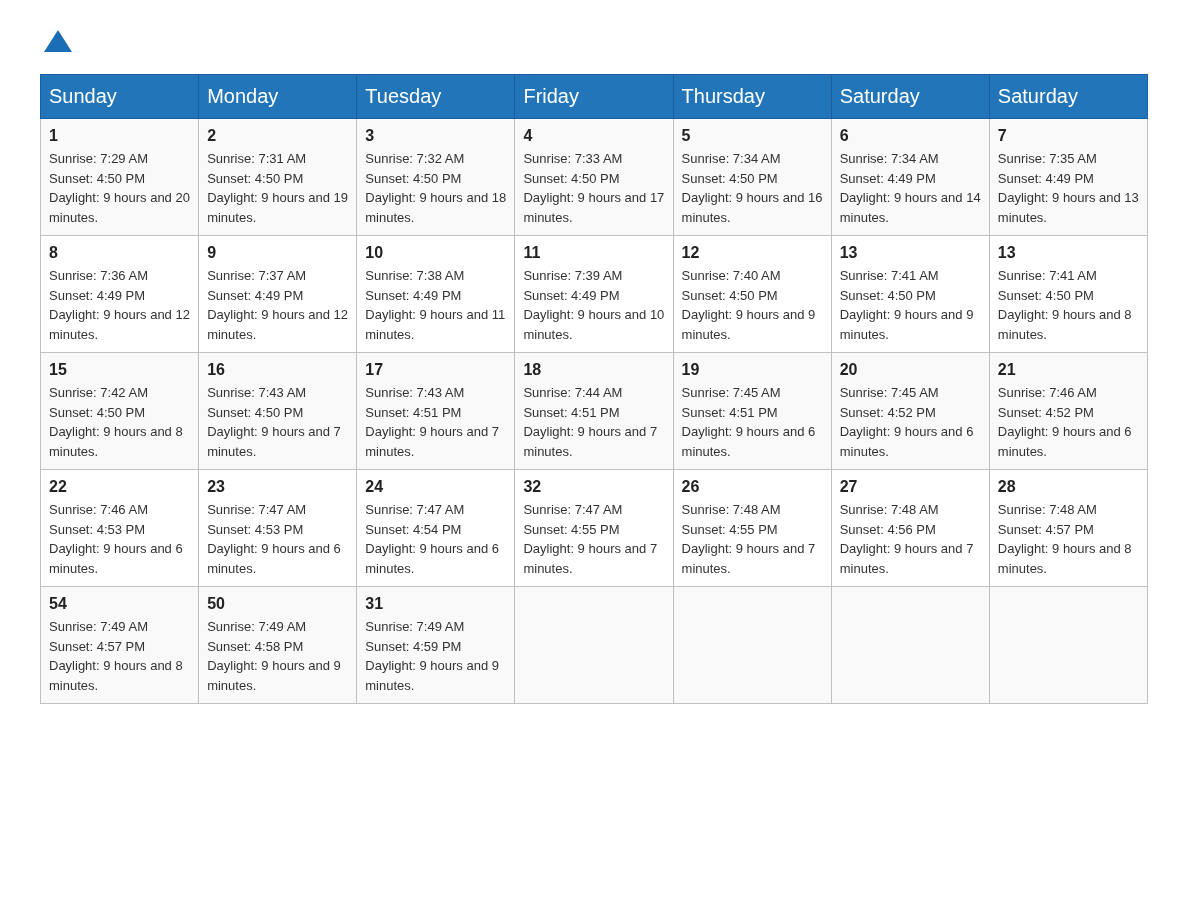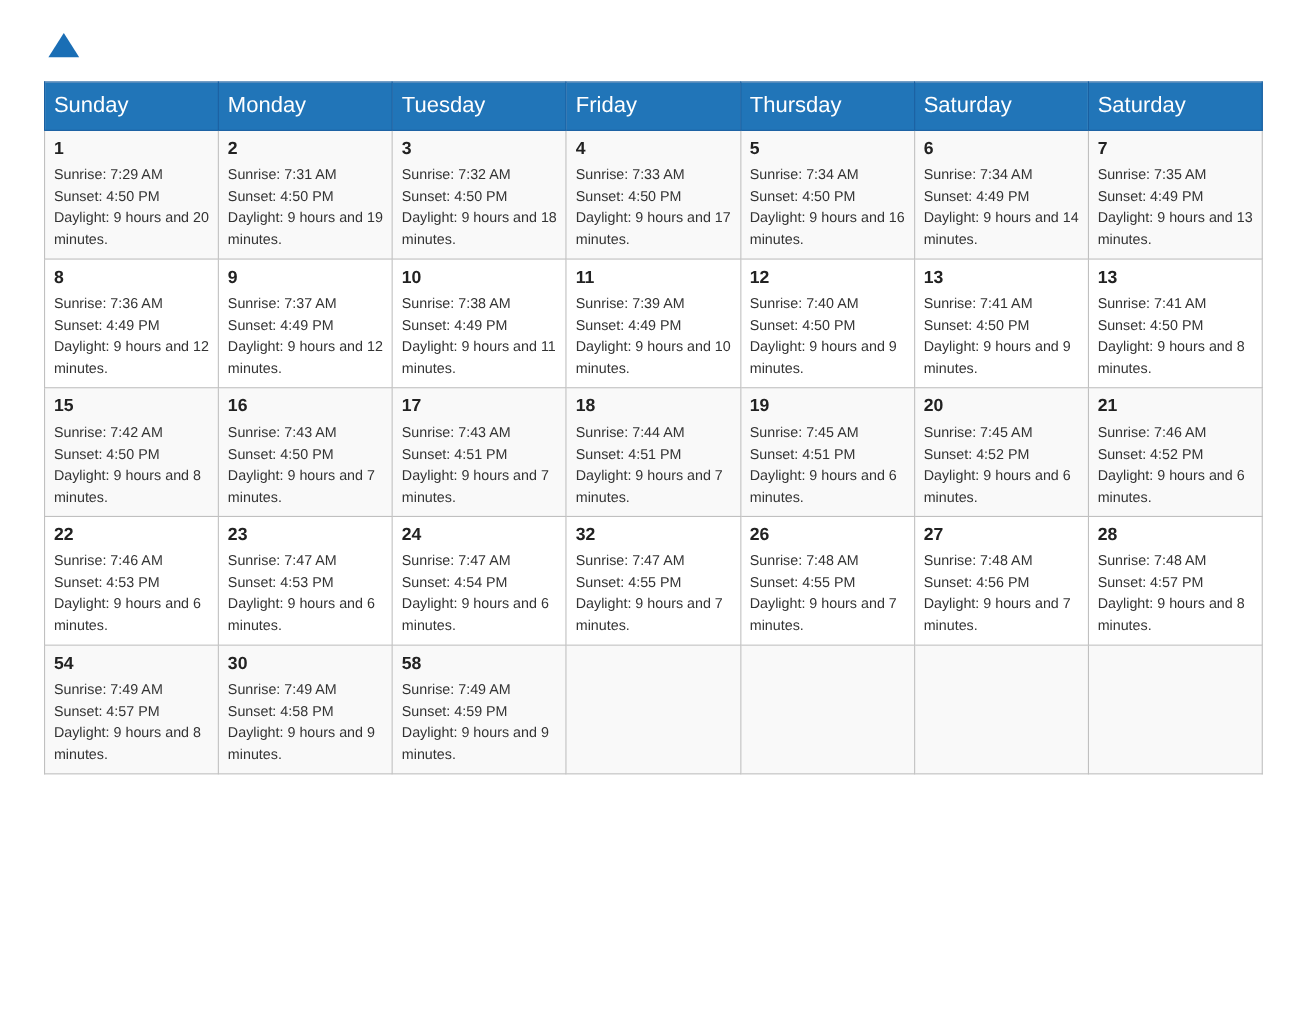--- a/index.html
+++ b/index.html
@@ -253,25 +253,25 @@
           <span class="day-num">28</span>
           <span class="day-info">Sunrise: 7:48 AM<br>Sunset: 4:57 PM<br>Daylight: 9 hours and 8 minutes.</span>
         </td>
       </tr>
       <tr>
         <td>
           <span class="day-num">54</span>
           <span class="day-info">Sunrise: 7:49 AM<br>Sunset: 4:57 PM<br>Daylight: 9 hours and 8 minutes.</span>
         </td>
         <td>
-          <span class="day-num">30</span>
+          <span class="day-num">50</span>
           <span class="day-info">Sunrise: 7:49 AM<br>Sunset: 4:58 PM<br>Daylight: 9 hours and 9 minutes.</span>
         </td>
         <td>
-          <span class="day-num">58</span>
+          <span class="day-num">31</span>
           <span class="day-info">Sunrise: 7:49 AM<br>Sunset: 4:59 PM<br>Daylight: 9 hours and 9 minutes.</span>
         </td>
         <td class="empty-cell"></td>
         <td class="empty-cell"></td>
         <td class="empty-cell"></td>
         <td class="empty-cell"></td>
       </tr>
     </tbody>
 </table>
 

